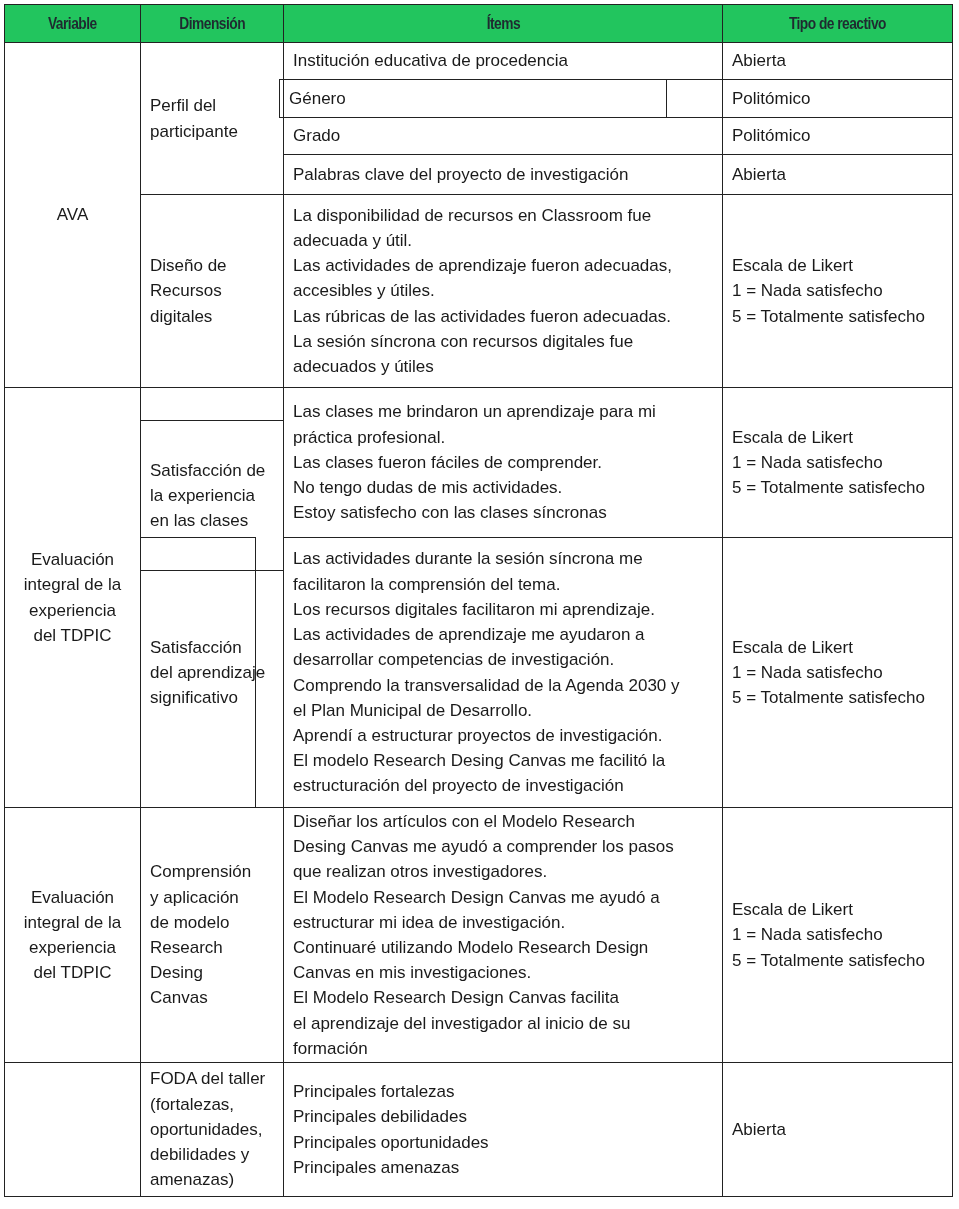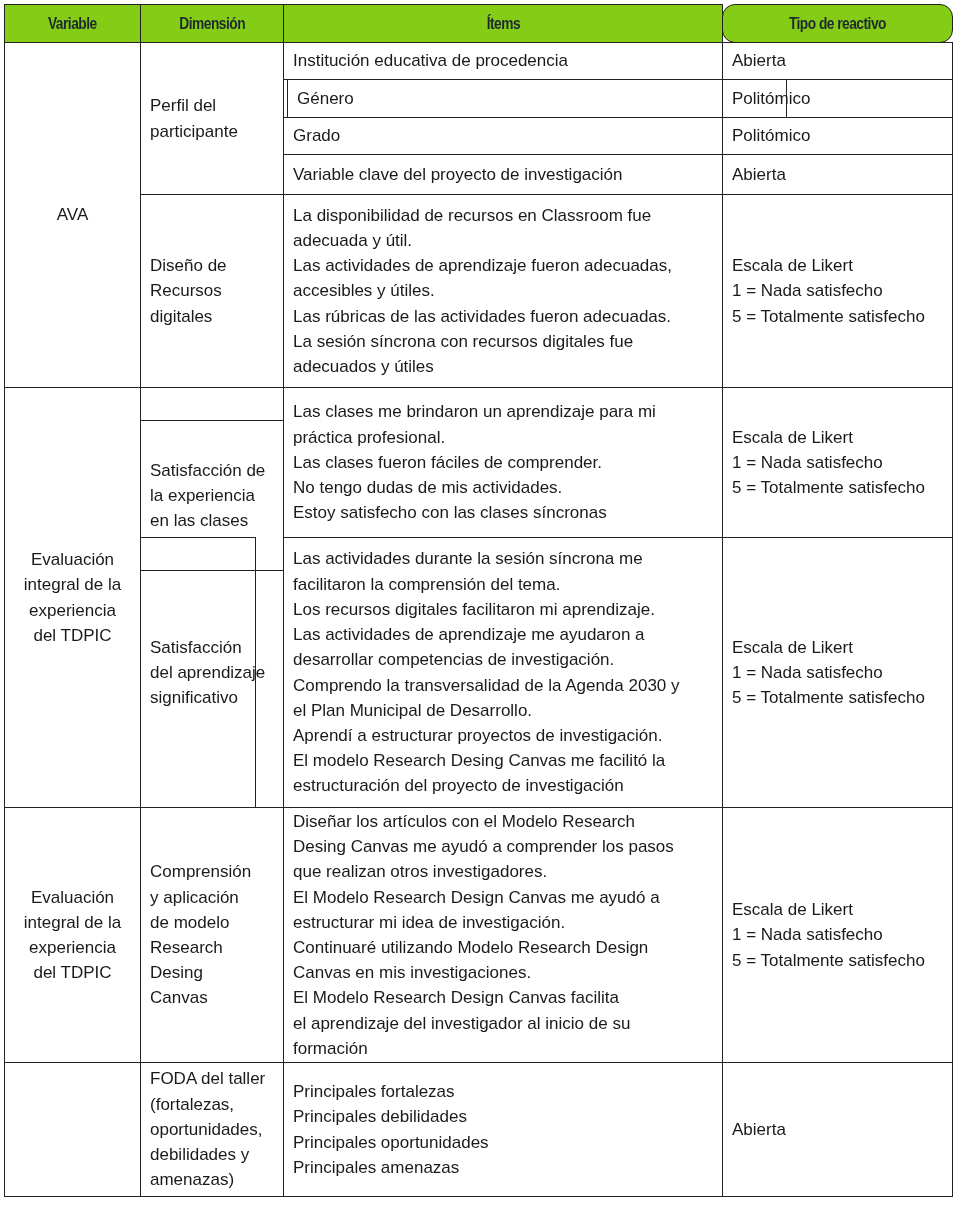--- a/index.html
+++ b/index.html
@@ -1,21 +1,21 @@
 <!DOCTYPE html>
 <html><head>
   <meta charset="utf-8">
   <style>
     html, body { margin: 0; padding: 0; background: #ffffff; }
     body { width: 959px; height: 1209px; position: relative; overflow: hidden;
            font-family: "Liberation Sans", sans-serif; color: #1a1a1a; }
     .tbl { position: absolute; left: 5px; top: 5px; width: 948px; height: 1192px; }
     .cell { position: absolute; box-sizing: border-box; border: 1px solid #222; margin: -1px 0 0 -1px;
             display: flex; align-items: center; font-size: 17px; line-height: 25.2px; }
-    .hdr { background: #84cc16; justify-content: center;
+    .hdr { background: #22c55e; justify-content: center;
            font-family: "Liberation Sans", sans-serif; font-weight: bold;
            font-size: 16px; letter-spacing: -0.6px; transform-origin: center; color: #1f2a30; }
     .hdr span { display: inline-block; transform: scaleX(0.86); }
     .center { justify-content: center; text-align: center; }
     .left { justify-content: flex-start; text-align: left; padding-left: 9px; padding-right: 6px; }
     .lines { display: block; }
     .lines div { white-space: nowrap; }
   </style>
 </head>
 <body>
@@ -24,21 +24,21 @@
 
   <div class="cell hdr" style="left:0;top:0;width:137px;height:39px;">
       <span>Variable</span>
     </div>
   <div class="cell hdr" style="left:136px;top:0;width:144px;height:39px;">
       <span>Dimensión</span>
     </div>
   <div class="cell hdr" style="left:279px;top:0;width:440px;height:39px;">
       <span>Ítems</span>
     </div>
-  <div class="cell hdr" style="left:718px;top:0;width:231px;height:39px;border-radius:13px;">
+  <div class="cell hdr" style="left:718px;top:0;width:231px;height:39px;">
       <span>Tipo de reactivo</span>
     </div>
 
   <div class="cell center" style="left:0;top:38px;width:137px;height:346px;">
     <div class="lines">
         <div>AVA</div>
       </div>
   </div>
   <div class="cell center" style="left:0;top:383px;width:137px;height:421px;">
     <div class="lines">
@@ -65,34 +65,34 @@
         <div>Perfil del</div>
         <div>participante</div>
       </div>
   </div>
   <div class="cell left" style="left:279px;top:38px;width:440px;height:38px;">
       <span>Institución educativa de procedencia</span>
     </div>
   <div class="cell left" style="left:718px;top:38px;width:231px;height:38px;">
       <span>Abierta</span>
     </div>
-  <div class="cell left" style="left:283px;top:75px;width:500px;height:39px;text-align:center;">
+  <div class="cell left" style="left:275px;top:75px;width:388px;height:39px;text-align:center;">
       <span>Género</span>
     </div>
   <div class="cell left" style="left:718px;top:75px;width:231px;height:39px;">
       <span>Politómico</span>
     </div>
   <div class="cell left" style="left:279px;top:113px;width:440px;height:38px;">
       <span>Grado</span>
     </div>
   <div class="cell left" style="left:718px;top:113px;width:231px;height:38px;">
       <span>Politómico</span>
     </div>
   <div class="cell left" style="left:279px;top:150px;width:440px;height:41px;">
-      <span>Variable clave del proyecto de investigación</span>
+      <span>Palabras clave del proyecto de investigación</span>
     </div>
   <div class="cell left" style="left:718px;top:150px;width:231px;height:41px;">
       <span>Abierta</span>
     </div>
 
   <div class="cell left" style="left:136px;top:190px;width:144px;height:194px;">
     <div class="lines">
         <div>Diseño de</div>
         <div>Recursos</div>
         <div>digitales</div>

